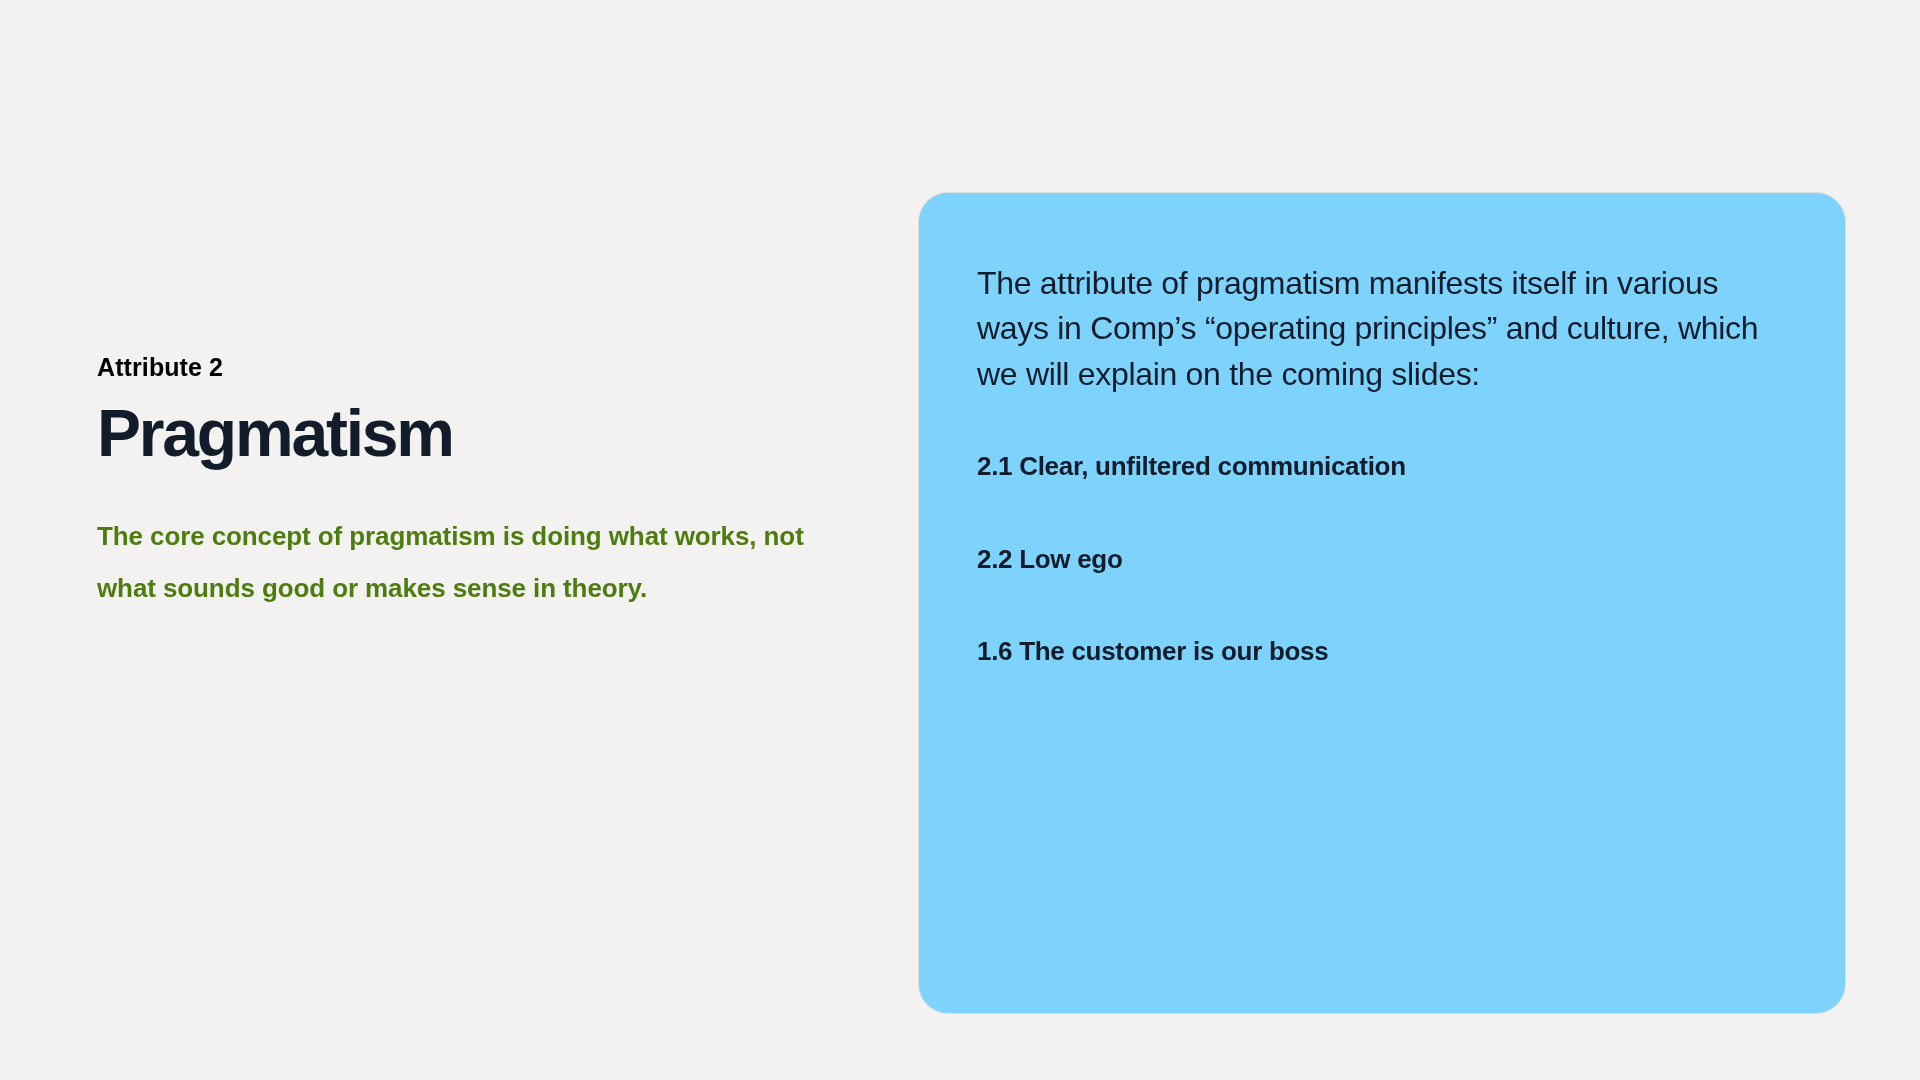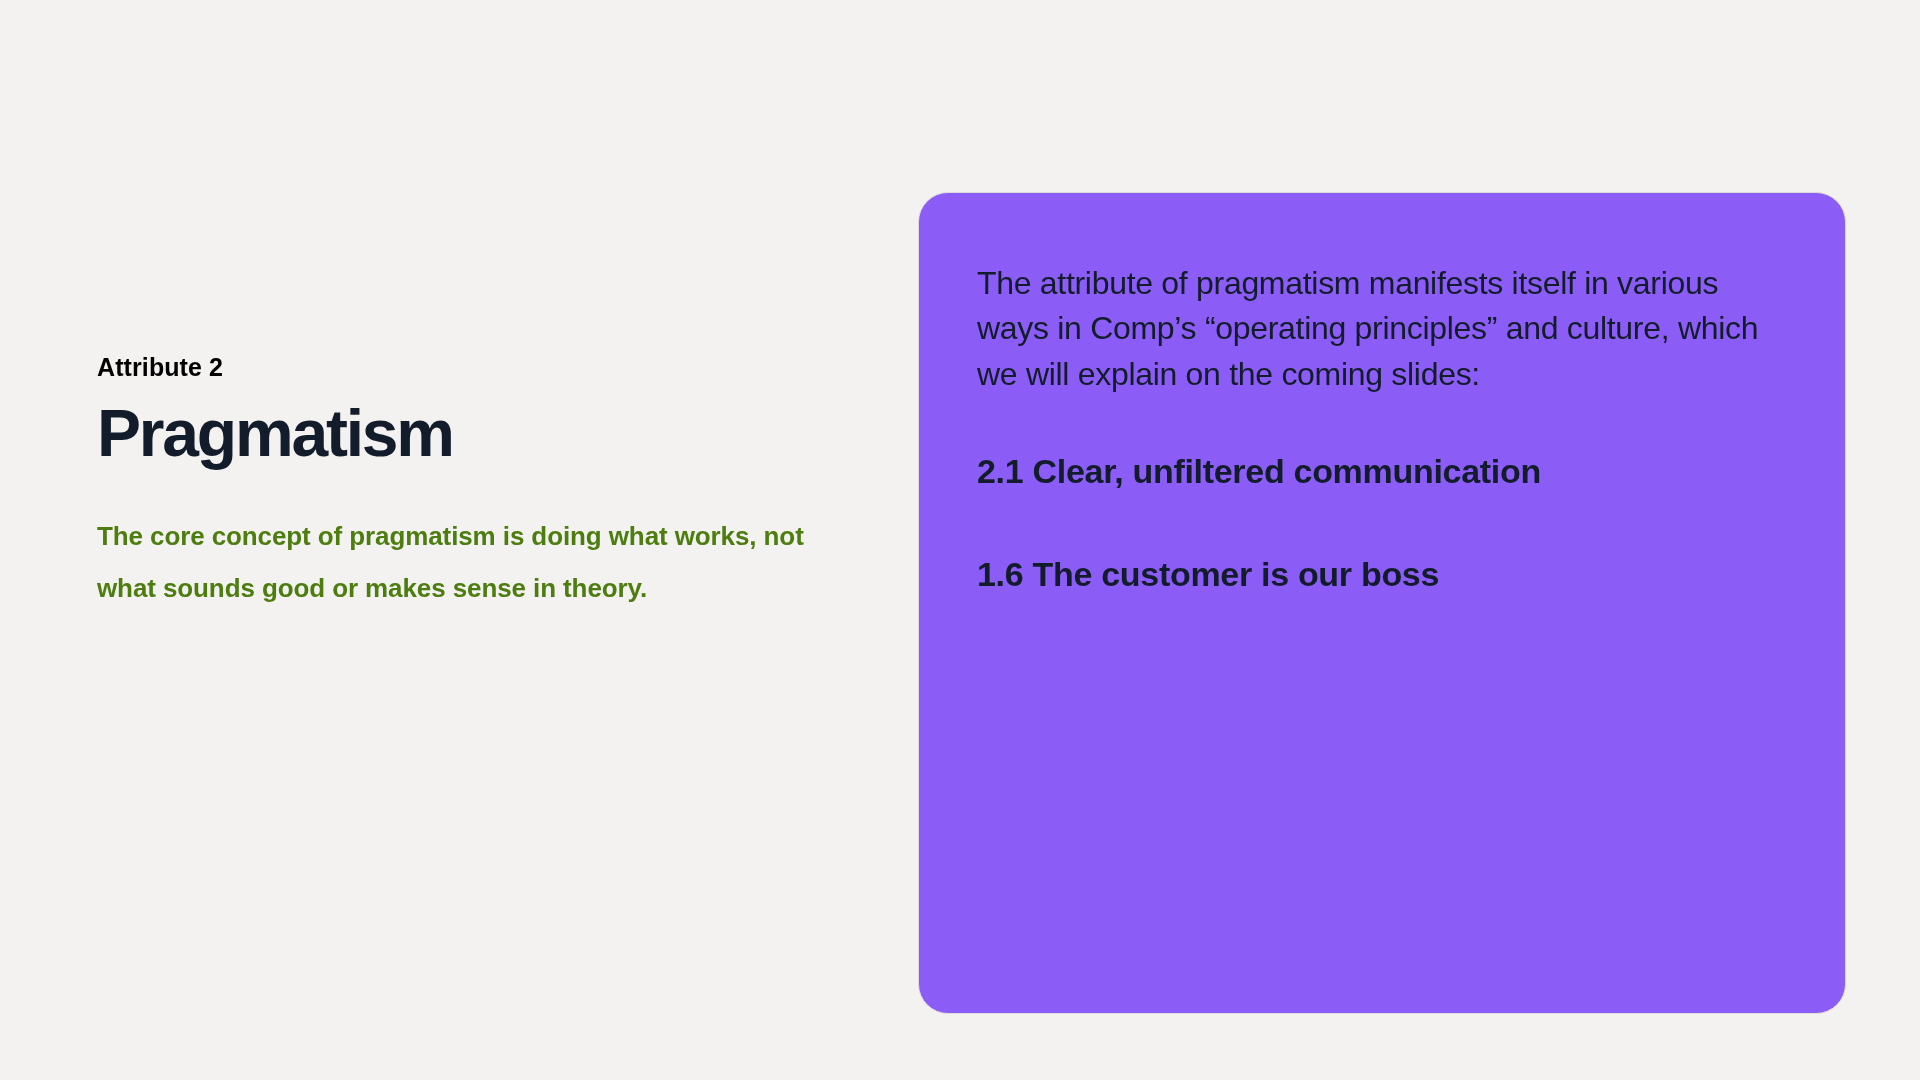--- a/index.html
+++ b/index.html
@@ -59,21 +59,21 @@
 
   
   .card {
     position: absolute;
     left: 918px;
     top: 192px;
     width: 928px;
     height: 822px;
     border: 1px solid #DFDDDA;
     border-radius: 30px;
-    background: #8b5cf6;
+    background: #7dd3fc;
     box-sizing: border-box;
   }
 
   .card-inner {
     position: absolute;
     left: 58px;
     top: 68px;
     right: 52px;
   }
 
@@ -86,21 +86,21 @@
     margin: 0 0 52px 0;
   }
 
   .card-list {
     list-style: none;
     margin: 0;
     padding: 0;
   }
 
   .card-list-item {
-    font-size: 34px;
+    font-size: 26px;
     font-weight: 700;
     color: #121C2B;
     line-height: 1.32;
     letter-spacing: -0.3px;
     margin: 0 0 58px 0;
   }
 
   .card-list-item:last-child {
     margin-bottom: 0;
   }
@@ -114,18 +114,19 @@
     <div class="eyebrow">Attribute 2</div>
     <h1 class="title">Pragmatism</h1>
     <p class="subtitle">The core concept of pragmatism is doing what works, not what sounds good or makes sense in theory.</p>
   </div>
 
   <div class="card">
     <div class="card-inner">
       <p class="card-intro">The attribute of pragmatism manifests itself in various ways in Comp’s “operating principles” and culture, which we will explain on the coming slides:</p>
       <ul class="card-list">
         <li class="card-list-item">2.1 Clear, unfiltered communication</li>
+        <li class="card-list-item">2.2 Low ego</li>
         <li class="card-list-item">1.6 The customer is our boss</li>
       </ul>
     </div>
   </div>
 
 </div>
 
 </body></html>

